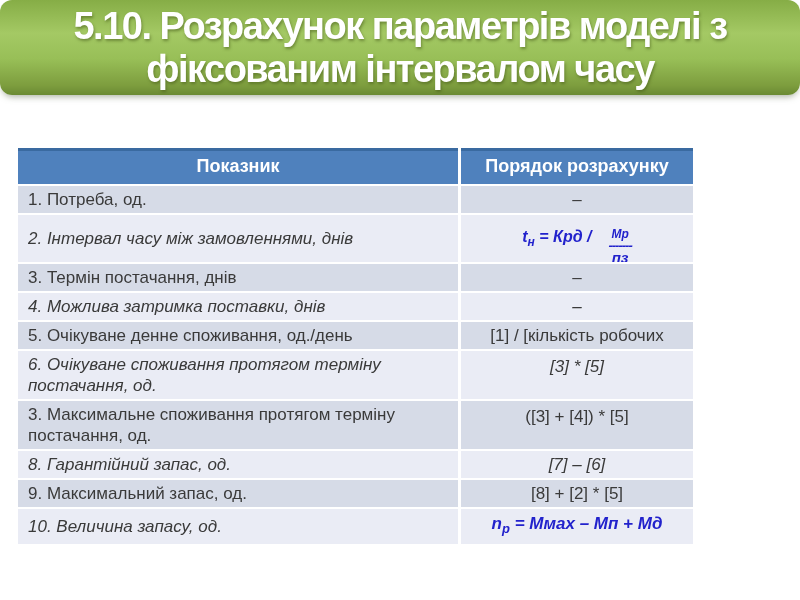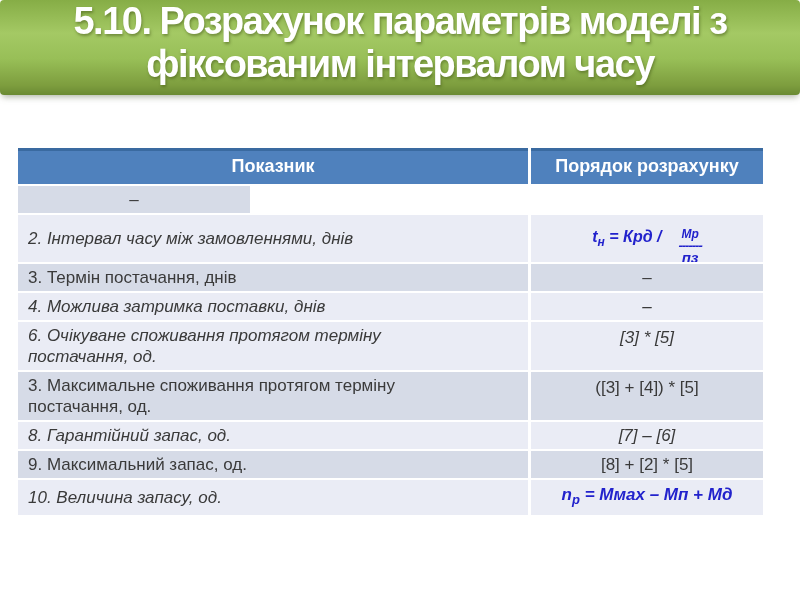--- a/index.html
+++ b/index.html
@@ -5,25 +5,26 @@
   * { margin: 0; padding: 0; box-sizing: border-box; }
   html, body {
     width: 800px; height: 600px;
     background: #ffffff;
     font-family: "Liberation Sans", sans-serif;
     overflow: hidden;
   }
   
   .banner {
     width: 800px; height: 95px;
-    border-radius: 4px;
+    border-radius: 12px;
     background: linear-gradient(180deg, #86ad46 0%, #a4c964 35%, #98bf57 62%, #7d9d3e 90%, #6a8a33 100%);
     box-shadow: 0 4px 6px -2px rgba(110,120,95,0.55);
     display: flex; flex-direction: column;
     align-items: center; justify-content: flex-start;
+    padding-top: 5px;
   }
   .title-line {
     color: #ffffff;
     font-size: 38px;
     font-weight: bold;
     letter-spacing: -1.5px;
     line-height: 43px;
     white-space: nowrap;
     text-shadow: 1px 2px 3px rgba(70,90,25,0.55);
   }
@@ -32,21 +33,21 @@
     position: absolute;
     left: 18px; top: 148px;
     width: 765px;
   }
   .row { display: flex; margin-bottom: 2px; }
   .cell {
     font-size: 17px;
     color: #3a3a3a;
   }
   .cell.left {
-    width: 510px;
+    width: 440px;
     margin-right: 3px;
     padding: 3px 6px 3px 10px;
     display: flex; align-items: center;
     white-space: pre-line;
     line-height: 21px;
   }
   .cell.right {
     width: 232px;
     padding: 3px 2px;
     display: flex; align-items: center; justify-content: center;
@@ -109,20 +110,21 @@
   </div>
 
   <div class="table">
 
     <div class="row header">
       <div class="cell left">Показник</div>
       <div class="cell right">Порядок розрахунку</div>
     </div>
 
     <div class="row dark">
+      <div class="cell left">1. Потреба, од.</div>
       <div class="cell right">–</div>
     </div>
 
     <div class="row light">
       <div class="cell left">2. Інтервал часу між замовленнями, днів</div>
       <div class="cell right formula-cell">
         <span class="formula f2">
           <span class="pre"><span>t</span><sub>н</sub> <span>= Крд /</span></span>
           <span class="frac">
             <span class="num">Мр</span>
@@ -136,20 +138,24 @@
     <div class="row dark">
       <div class="cell left">3. Термін постачання, днів</div>
       <div class="cell right">–</div>
     </div>
 
     <div class="row light">
       <div class="cell left">4. Можлива затримка поставки, днів</div>
       <div class="cell right">–</div>
     </div>
 
+    <div class="row dark">
+      <div class="cell left">5. Очікуване денне споживання, од./день</div>
+      <div class="cell right">[1] / [кількість робочих</div>
+    </div>
 
     <div class="row light">
       <div class="cell left">6. Очікуване споживання протягом терміну
 постачання, од.</div>
       <div class="cell right top">[3] * [5]</div>
     </div>
 
     <div class="row dark">
       <div class="cell left">3. Максимальне споживання протягом терміну
 постачання, од.</div>

